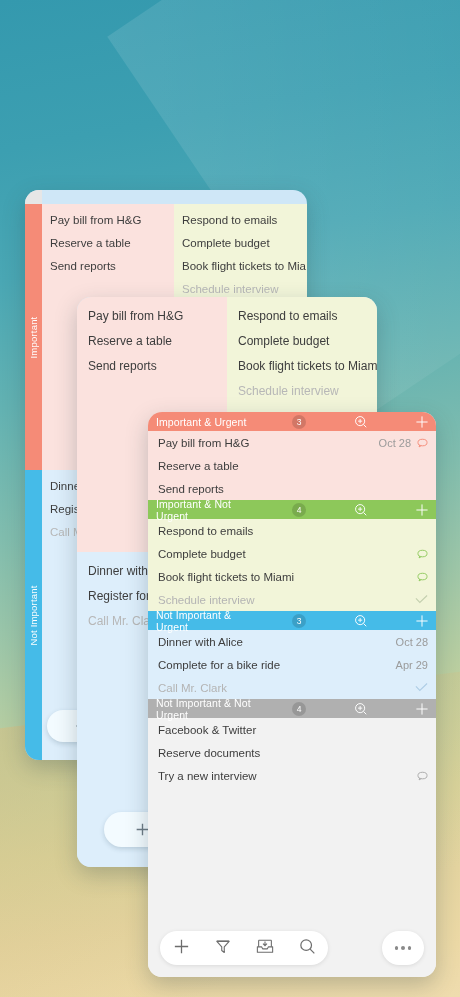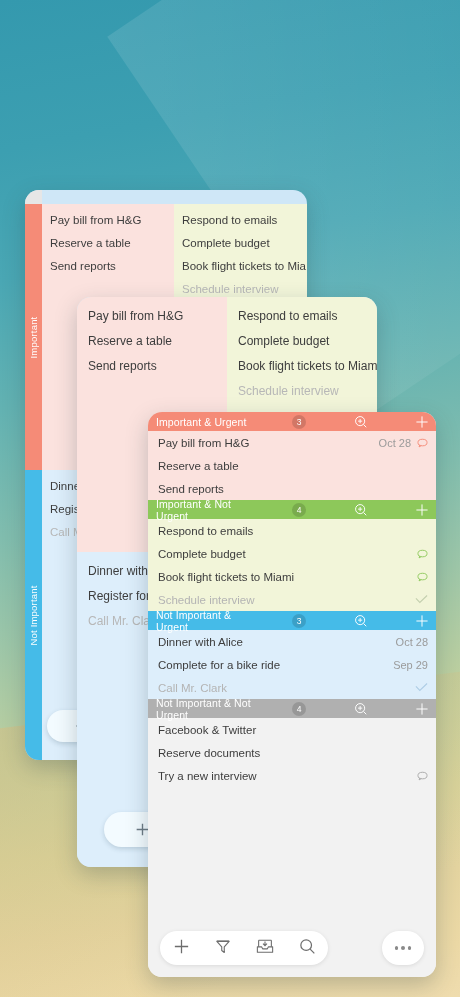--- a/index.html
+++ b/index.html
@@ -406,21 +406,21 @@
         </svg>
       </div>
     </div>
     <div class="sec-body" style="background:#ddeefb">
       <div class="row">
         <div class="row-title">Dinner with Alice</div>
         <div class="row-date">Oct 28</div>
       </div>
       <div class="row">
         <div class="row-title">Complete for a bike ride</div>
-        <div class="row-date">Sep 29</div>
+        <div class="row-date">Apr 29</div>
       </div>
       <div class="row done">
         <div class="row-title">Call Mr. Clark</div>
         <div class="row-icon">
           <svg width="13" height="11" viewBox="0 0 14 11">
               <path d="M1 4.2 L5.2 8.6 L13 1.2" stroke="#aecde5" stroke-width="1.15" fill="none"></path>
             </svg>
         </div>
       </div>
     </div>

